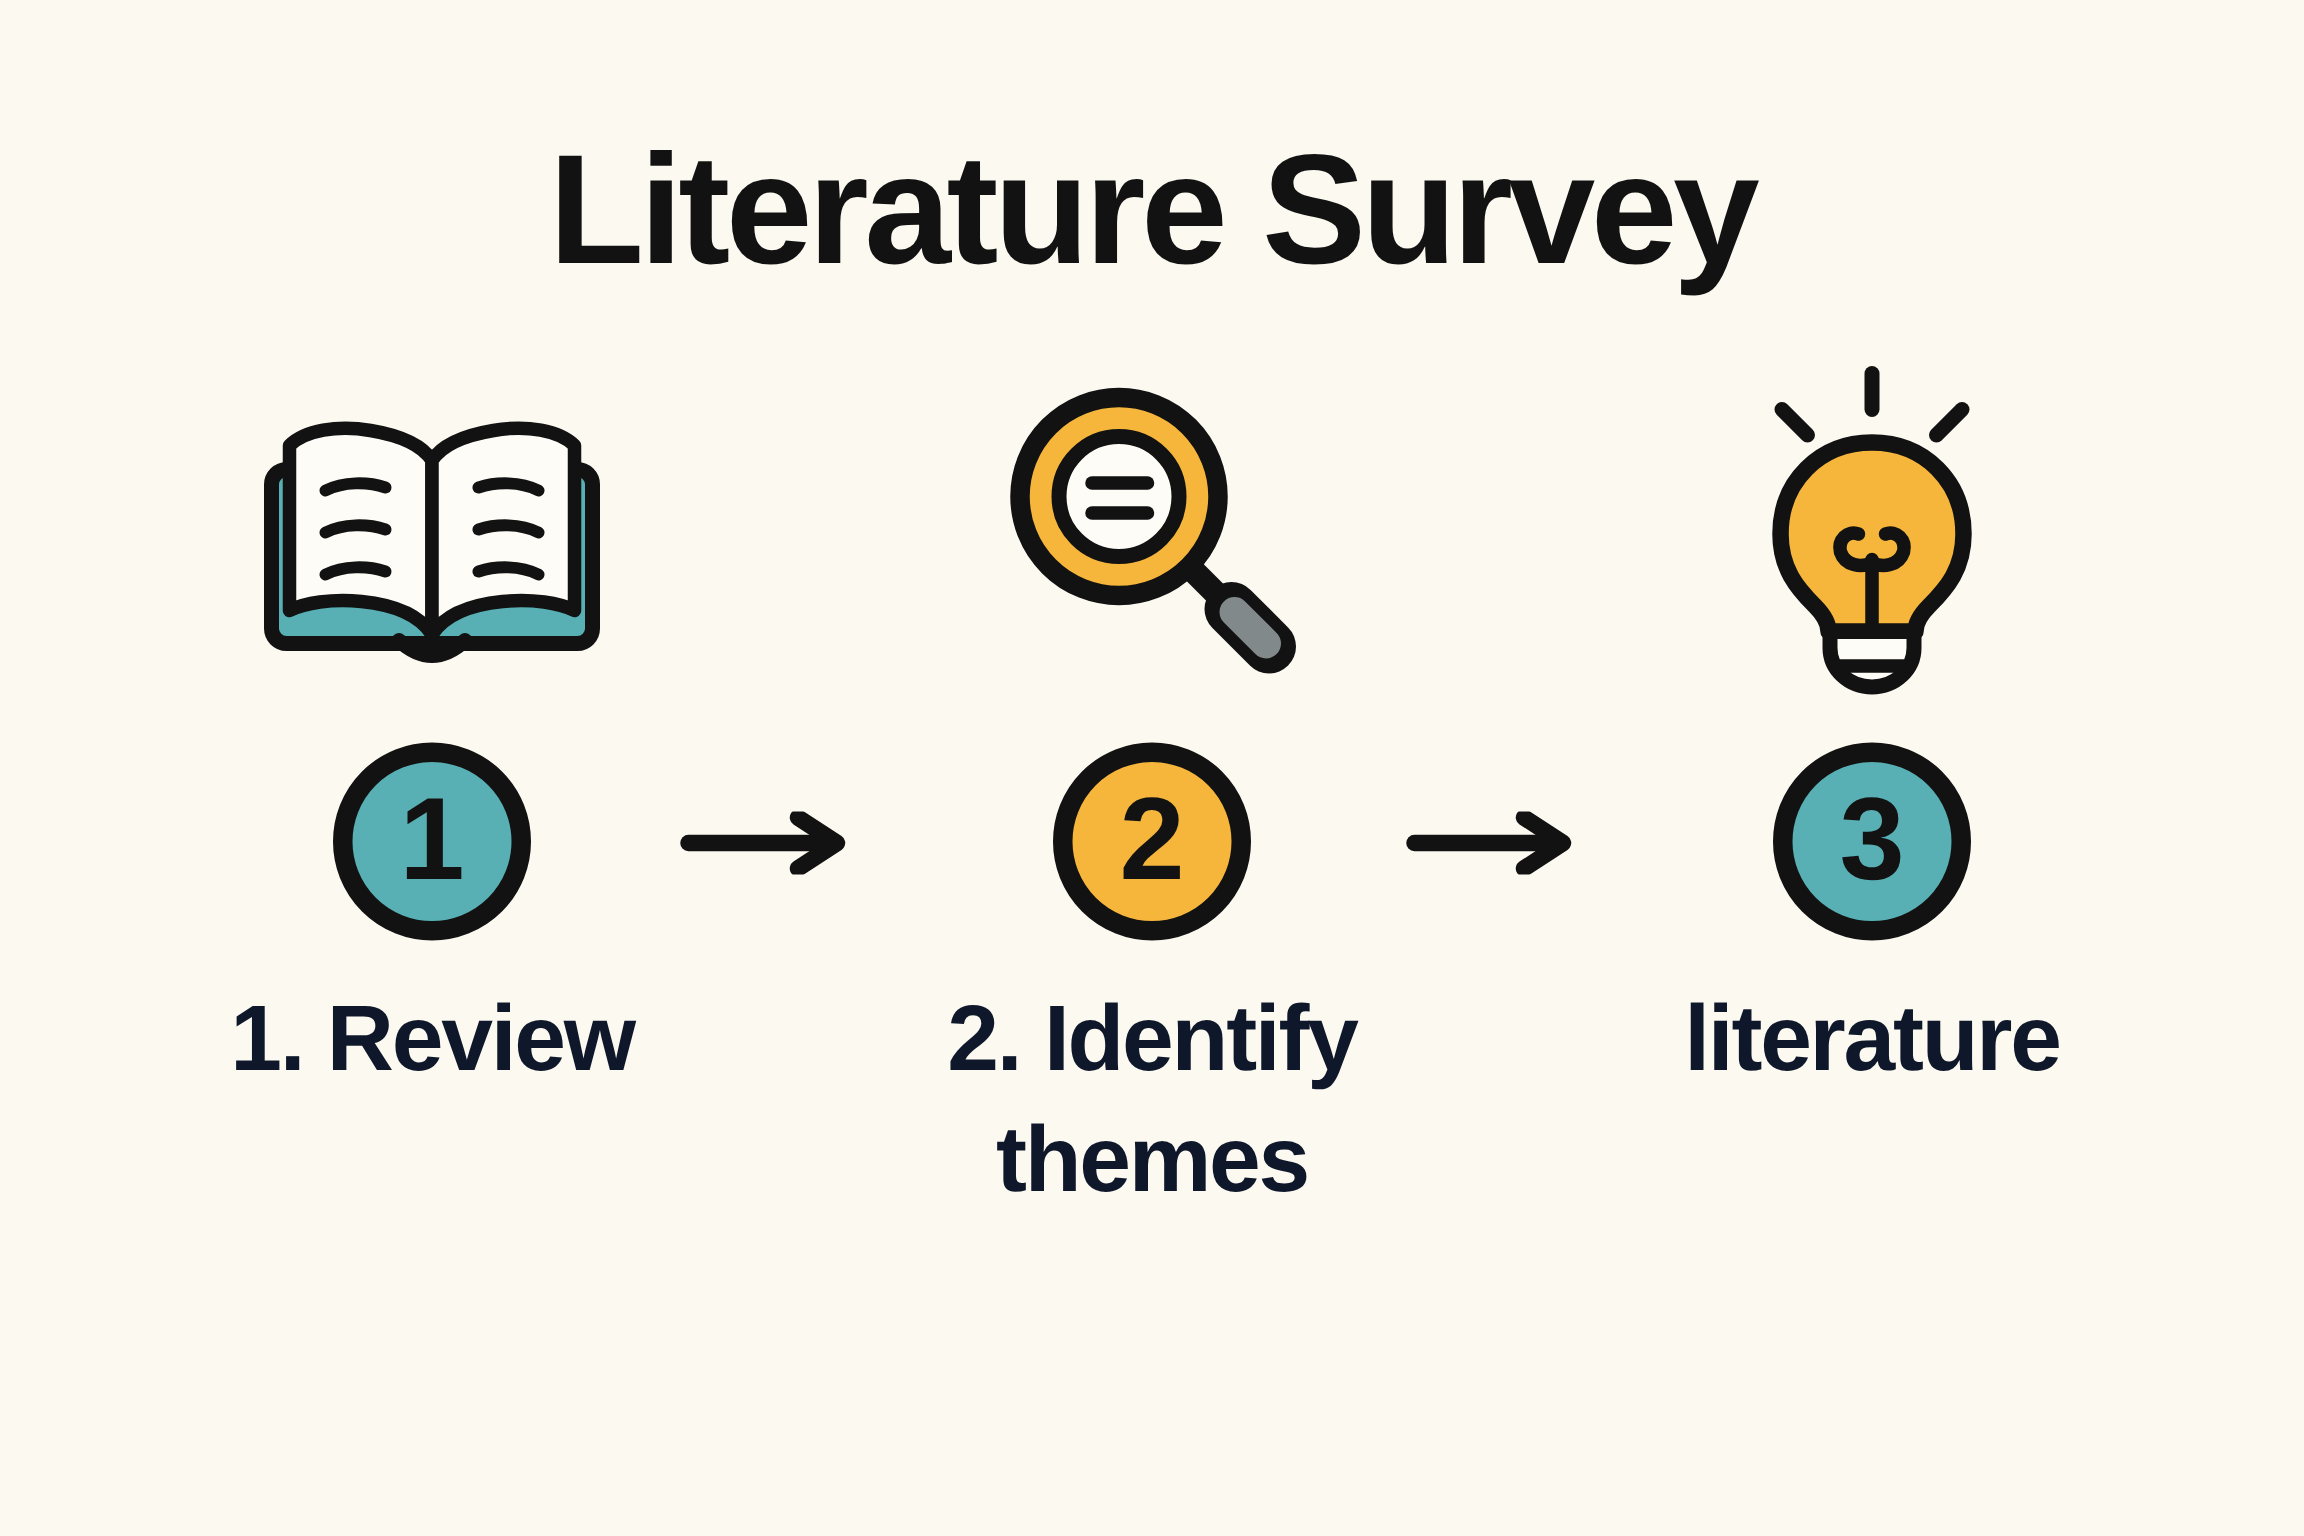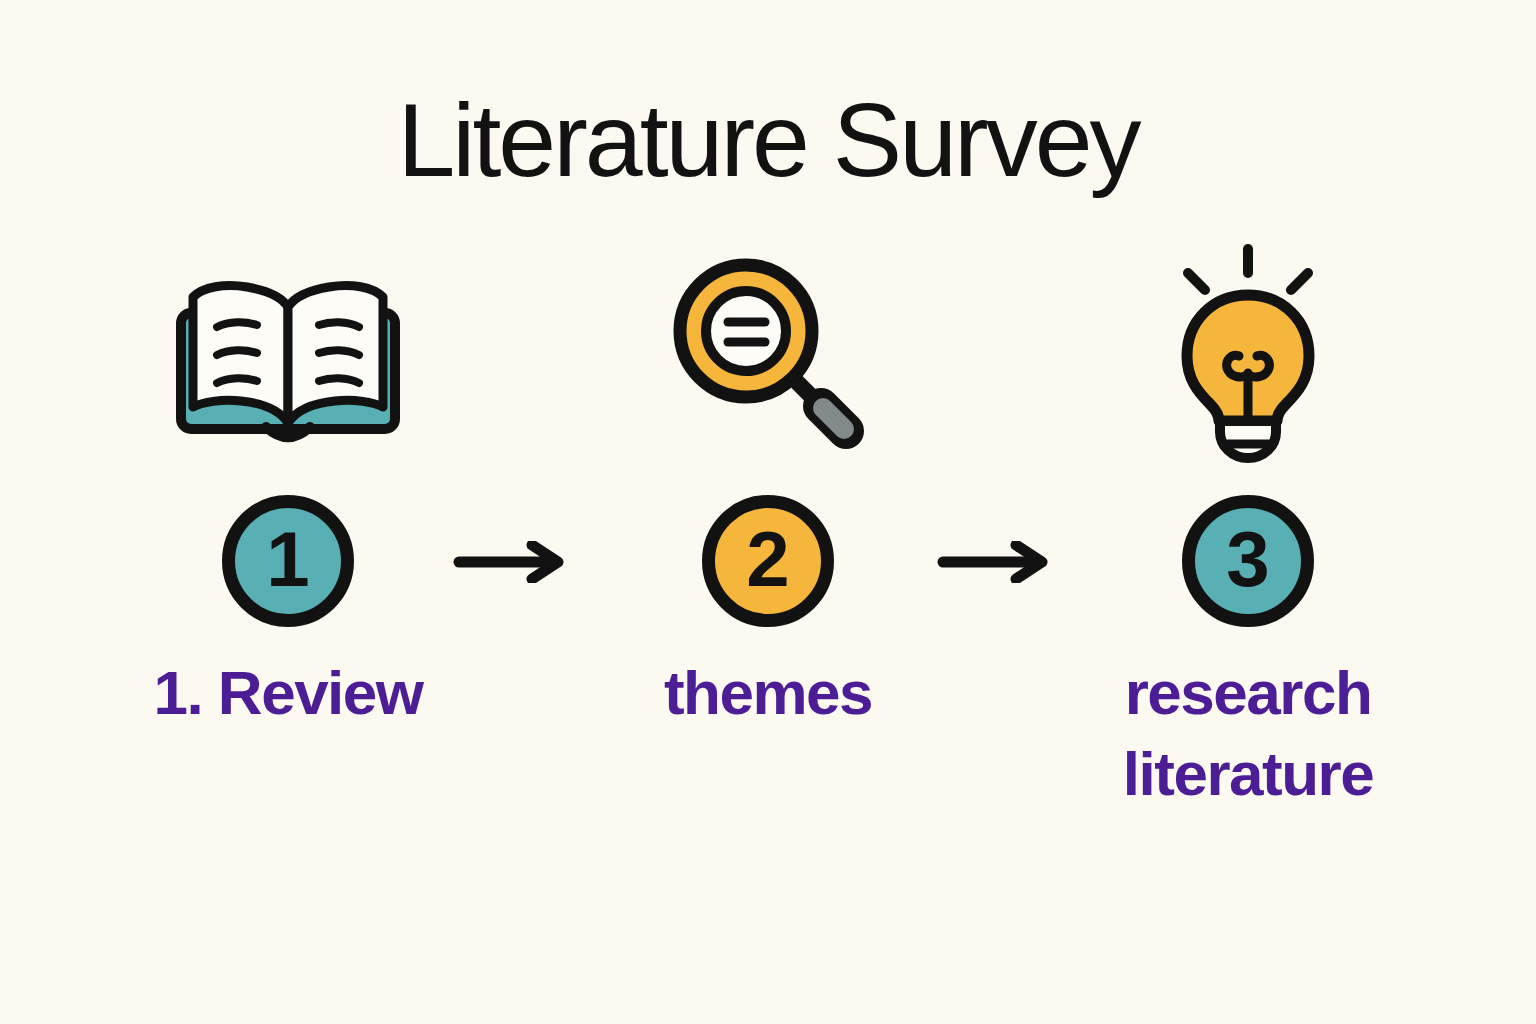--- a/index.html
+++ b/index.html
@@ -10,21 +10,21 @@
     color: #121212;
     overflow: hidden;
   }
   .page { position: relative; width: 1536px; height: 1024px; }
 
   .title {
     position: absolute;
     top: 86px; left: 0; width: 100%;
     text-align: center;
     font-size: 104px;
-    font-weight: 400;
+    font-weight: 700;
     letter-spacing: -3px;
     line-height: 1.05;
     color: #121212;
   }
 
   .row {
     position: absolute;
     left: 48px; width: 1440px;
     display: grid;
     grid-template-columns: repeat(3, 480px);
@@ -52,21 +52,21 @@
   .arrow { position: absolute; top: 541px; }
   .arrow-1 { left: 452px; }
   .arrow-2 { left: 936px; }
 
   .label {
     text-align: center;
     font-size: 62px;
     font-weight: 700;
     letter-spacing: -1.5px;
     line-height: 81px;
-    color: #4c1d95;
+    color: #0f172a;
   }
 </style>
 </head>
 <body>
 
 <div class="page">
 
   <h1 class="title">Literature Survey</h1>
 
   <div class="row row-icons">
@@ -148,21 +148,21 @@
         <polyline points="80,4 106,21 80,38"></polyline>
       </g>
     </svg>
   </div>
 
   <div class="row row-labels">
     <div class="label">
       <div>1. Review</div>
     </div>
     <div class="label">
+      <div>2. Identify</div>
       <div>themes</div>
     </div>
     <div class="label">
-      <div>research</div>
       <div>literature</div>
     </div>
   </div>
 
 </div>
 
 </body></html>

